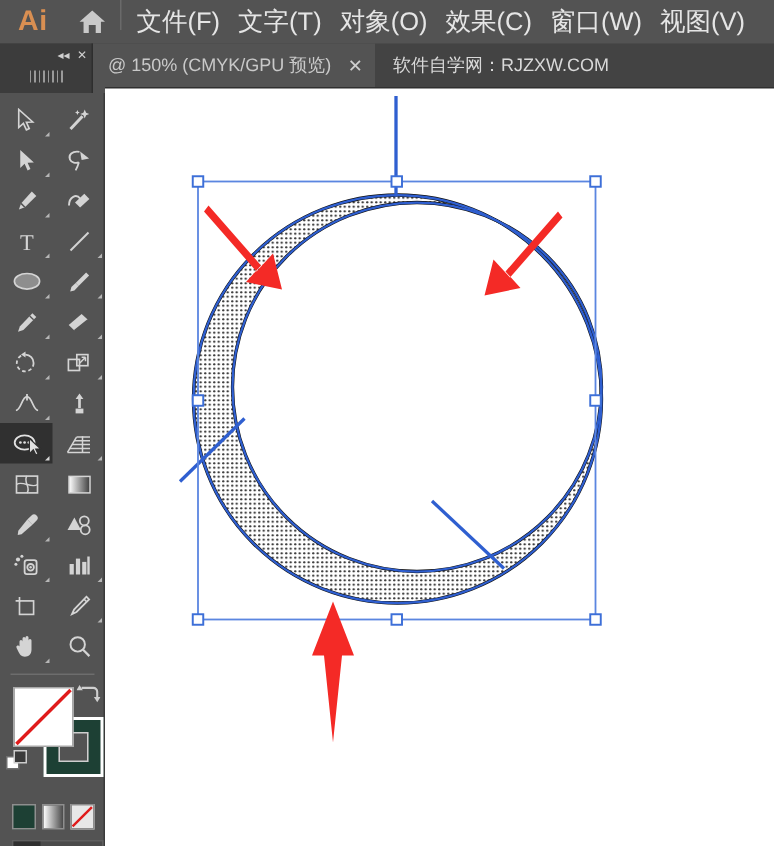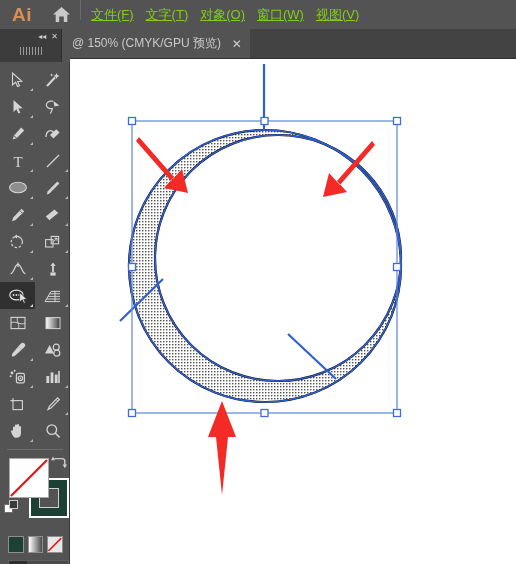--- a/index.html
+++ b/index.html
@@ -19,23 +19,23 @@
   }
   #ai-logo {
     width: 44px; height: 29px;
     display: flex; align-items: center; justify-content: center;
     color: #d98f52; font-size: 19px; font-weight: bold;
     letter-spacing: 0.5px;
   }
   #home-icon { width: 34px; height: 29px; display:flex; align-items:center; justify-content:center; }
   #menu-divider { width: 1px; height: 20px; background: #6a6a6a; margin: 0 4px 0 2px; }
   .menu-item {
-    color: #84cc16; font-size: 13px;
+    color: #e5e5e5; font-size: 17px;
     padding: 0 6px; height: 29px;
-    display: flex; align-items: center; white-space: nowrap; text-decoration: underline;
+    display: flex; align-items: center; white-space: nowrap;
   }
 
   
   #tabbar {
     position: absolute; left: 0; top: 29px; width: 516px; height: 29px;
     background: #434343;
   }
   #doc-tab {
     position: absolute; left: 62px; top: 0; height: 29px;
     background: #535353;
@@ -150,29 +150,31 @@
     <div id="home-icon">
       <svg width="19" height="17" viewBox="0 0 19 17" aria-hidden="true">
         <path d="M9.5 1 L18 8.5 H15.3 V16 H11.8 V10.6 H7.2 V16 H3.7 V8.5 H1 Z" fill="#c9c9c9"></path>
       </svg>
     </div>
     <div id="menu-divider"></div>
 
     <div class="menu-item">文件(F)</div>
     <div class="menu-item">文字(T)</div>
     <div class="menu-item">对象(O)</div>
+    <div class="menu-item">效果(C)</div>
     <div class="menu-item">窗口(W)</div>
     <div class="menu-item">视图(V)</div>
   </div>
 
   <div id="tabbar">
     <div id="doc-tab">
       <span id="doc-tab-label">@ 150% (CMYK/GPU 预览)</span>
       <span id="doc-tab-close">✕</span>
     </div>
+    <div id="watermark">软件自学网：RJZXW.COM</div>
   </div>
 
   <div id="panel-stub">
     <div id="panel-stub-bar">
       <span id="panel-collapse">◂◂</span>
       <span id="panel-close">✕</span>
     </div>
     <div id="panel-grip"></div>
   </div>
 

